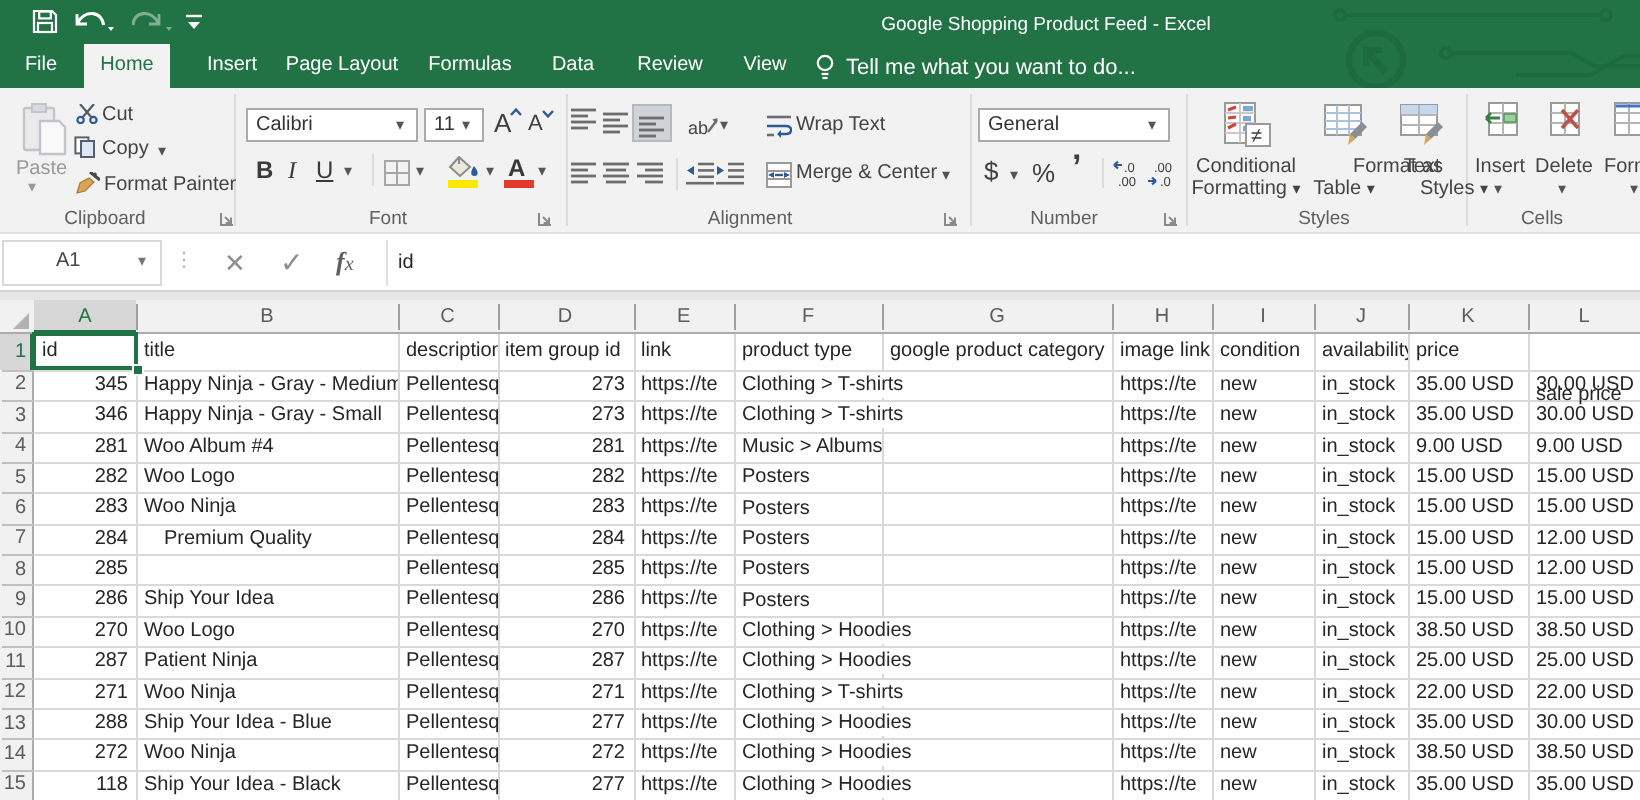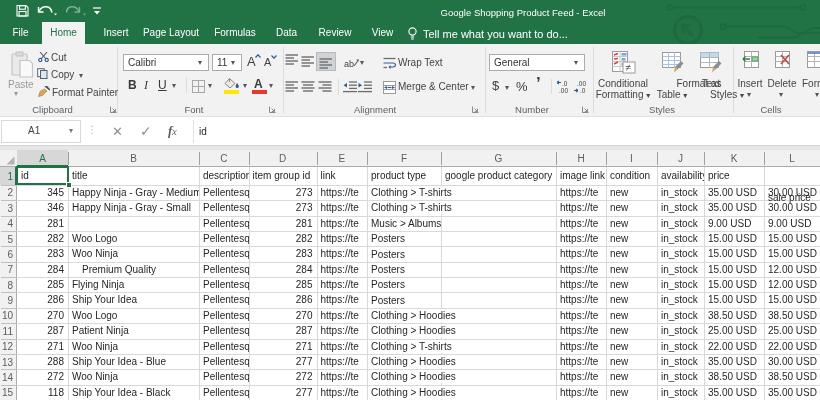--- a/index.html
+++ b/index.html
@@ -465,20 +465,21 @@
 <div class="t" style="top:200.2px;height:15.4px;line-height:15.4px;font-size:10px;color:#262626;z-index:2;left:203px;width:45.5px;overflow:hidden;">Pellentesque habitant</div>
 <div class="t" style="top:200.2px;height:15.4px;line-height:15.4px;font-size:10px;color:#262626;z-index:2;left:312.5px;transform:translateX(-100%);">273</div>
 <div class="t" style="top:200.2px;height:15.4px;line-height:15.4px;font-size:10px;color:#262626;z-index:2;left:320.5px;width:38px;overflow:hidden;">https://testingstore.co</div>
 <div class="t" style="top:201.4px;height:13.0px;line-height:13.0px;font-size:10px;color:#262626;z-index:2;background:#fff;left:371px;">Clothing &gt; T-shirts</div>
 <div class="t" style="top:200.2px;height:15.4px;line-height:15.4px;font-size:10px;color:#262626;z-index:2;left:560px;width:38px;overflow:hidden;">https://testingstore.co</div>
 <div class="t" style="top:200.2px;height:15.4px;line-height:15.4px;font-size:10px;color:#262626;z-index:2;left:610px;">new</div>
 <div class="t" style="top:200.2px;height:15.4px;line-height:15.4px;font-size:10px;color:#262626;z-index:2;left:661px;">in_stock</div>
 <div class="t" style="top:200.2px;height:15.4px;line-height:15.4px;font-size:10px;color:#262626;z-index:2;left:708px;">35.00 USD</div>
 <div class="t" style="top:200.2px;height:15.4px;line-height:15.4px;font-size:10px;color:#262626;z-index:2;left:768px;">30.00 USD</div>
 <div class="t" style="top:215.5px;height:15.4px;line-height:15.4px;font-size:10px;color:#262626;z-index:2;left:64px;transform:translateX(-100%);">281</div>
+<div class="t" style="top:215.5px;height:15.4px;line-height:15.4px;font-size:10px;color:#262626;z-index:2;left:72px;width:127px;overflow:hidden;">Woo Album #4</div>
 <div class="t" style="top:215.5px;height:15.4px;line-height:15.4px;font-size:10px;color:#262626;z-index:2;left:203px;width:45.5px;overflow:hidden;">Pellentesque habitant</div>
 <div class="t" style="top:215.5px;height:15.4px;line-height:15.4px;font-size:10px;color:#262626;z-index:2;left:312.5px;transform:translateX(-100%);">281</div>
 <div class="t" style="top:215.5px;height:15.4px;line-height:15.4px;font-size:10px;color:#262626;z-index:2;left:320.5px;width:38px;overflow:hidden;">https://testingstore.co</div>
 <div class="t" style="top:216.7px;height:13.0px;line-height:13.0px;font-size:10px;color:#262626;z-index:2;background:#fff;left:371px;">Music &gt; Albums</div>
 <div class="t" style="top:215.5px;height:15.4px;line-height:15.4px;font-size:10px;color:#262626;z-index:2;left:560px;width:38px;overflow:hidden;">https://testingstore.co</div>
 <div class="t" style="top:215.5px;height:15.4px;line-height:15.4px;font-size:10px;color:#262626;z-index:2;left:610px;">new</div>
 <div class="t" style="top:215.5px;height:15.4px;line-height:15.4px;font-size:10px;color:#262626;z-index:2;left:661px;">in_stock</div>
 <div class="t" style="top:215.5px;height:15.4px;line-height:15.4px;font-size:10px;color:#262626;z-index:2;left:708px;">9.00 USD</div>
 <div class="t" style="top:215.5px;height:15.4px;line-height:15.4px;font-size:10px;color:#262626;z-index:2;left:768px;">9.00 USD</div>
 <div class="t" style="top:230.9px;height:15.4px;line-height:15.4px;font-size:10px;color:#262626;z-index:2;left:64px;transform:translateX(-100%);">282</div>
@@ -508,21 +509,20 @@
 <div class="t" style="top:261.6px;height:15.4px;line-height:15.4px;font-size:10px;color:#262626;z-index:2;left:203px;width:45.5px;overflow:hidden;">Pellentesque habitant</div>
 <div class="t" style="top:261.6px;height:15.4px;line-height:15.4px;font-size:10px;color:#262626;z-index:2;left:312.5px;transform:translateX(-100%);">284</div>
 <div class="t" style="top:261.6px;height:15.4px;line-height:15.4px;font-size:10px;color:#262626;z-index:2;left:320.5px;width:38px;overflow:hidden;">https://testingstore.co</div>
 <div class="t" style="top:262.8px;height:13.0px;line-height:13.0px;font-size:10px;color:#262626;z-index:2;background:#fff;left:371px;">Posters</div>
 <div class="t" style="top:261.6px;height:15.4px;line-height:15.4px;font-size:10px;color:#262626;z-index:2;left:560px;width:38px;overflow:hidden;">https://testingstore.co</div>
 <div class="t" style="top:261.6px;height:15.4px;line-height:15.4px;font-size:10px;color:#262626;z-index:2;left:610px;">new</div>
 <div class="t" style="top:261.6px;height:15.4px;line-height:15.4px;font-size:10px;color:#262626;z-index:2;left:661px;">in_stock</div>
 <div class="t" style="top:261.6px;height:15.4px;line-height:15.4px;font-size:10px;color:#262626;z-index:2;left:708px;">15.00 USD</div>
 <div class="t" style="top:261.6px;height:15.4px;line-height:15.4px;font-size:10px;color:#262626;z-index:2;left:768px;">12.00 USD</div>
 <div class="t" style="top:277.0px;height:15.4px;line-height:15.4px;font-size:10px;color:#262626;z-index:2;left:64px;transform:translateX(-100%);">285</div>
-<div class="t" style="top:277.0px;height:15.4px;line-height:15.4px;font-size:10px;color:#262626;z-index:2;left:72px;width:127px;overflow:hidden;">Flying Ninja</div>
 <div class="t" style="top:277.0px;height:15.4px;line-height:15.4px;font-size:10px;color:#262626;z-index:2;left:203px;width:45.5px;overflow:hidden;">Pellentesque habitant</div>
 <div class="t" style="top:277.0px;height:15.4px;line-height:15.4px;font-size:10px;color:#262626;z-index:2;left:312.5px;transform:translateX(-100%);">285</div>
 <div class="t" style="top:277.0px;height:15.4px;line-height:15.4px;font-size:10px;color:#262626;z-index:2;left:320.5px;width:38px;overflow:hidden;">https://testingstore.co</div>
 <div class="t" style="top:278.2px;height:13.0px;line-height:13.0px;font-size:10px;color:#262626;z-index:2;background:#fff;left:371px;">Posters</div>
 <div class="t" style="top:277.0px;height:15.4px;line-height:15.4px;font-size:10px;color:#262626;z-index:2;left:560px;width:38px;overflow:hidden;">https://testingstore.co</div>
 <div class="t" style="top:277.0px;height:15.4px;line-height:15.4px;font-size:10px;color:#262626;z-index:2;left:610px;">new</div>
 <div class="t" style="top:277.0px;height:15.4px;line-height:15.4px;font-size:10px;color:#262626;z-index:2;left:661px;">in_stock</div>
 <div class="t" style="top:277.0px;height:15.4px;line-height:15.4px;font-size:10px;color:#262626;z-index:2;left:708px;">15.00 USD</div>
 <div class="t" style="top:277.0px;height:15.4px;line-height:15.4px;font-size:10px;color:#262626;z-index:2;left:768px;">12.00 USD</div>
 <div class="t" style="top:292.4px;height:15.4px;line-height:15.4px;font-size:10px;color:#262626;z-index:2;left:64px;transform:translateX(-100%);">286</div>

